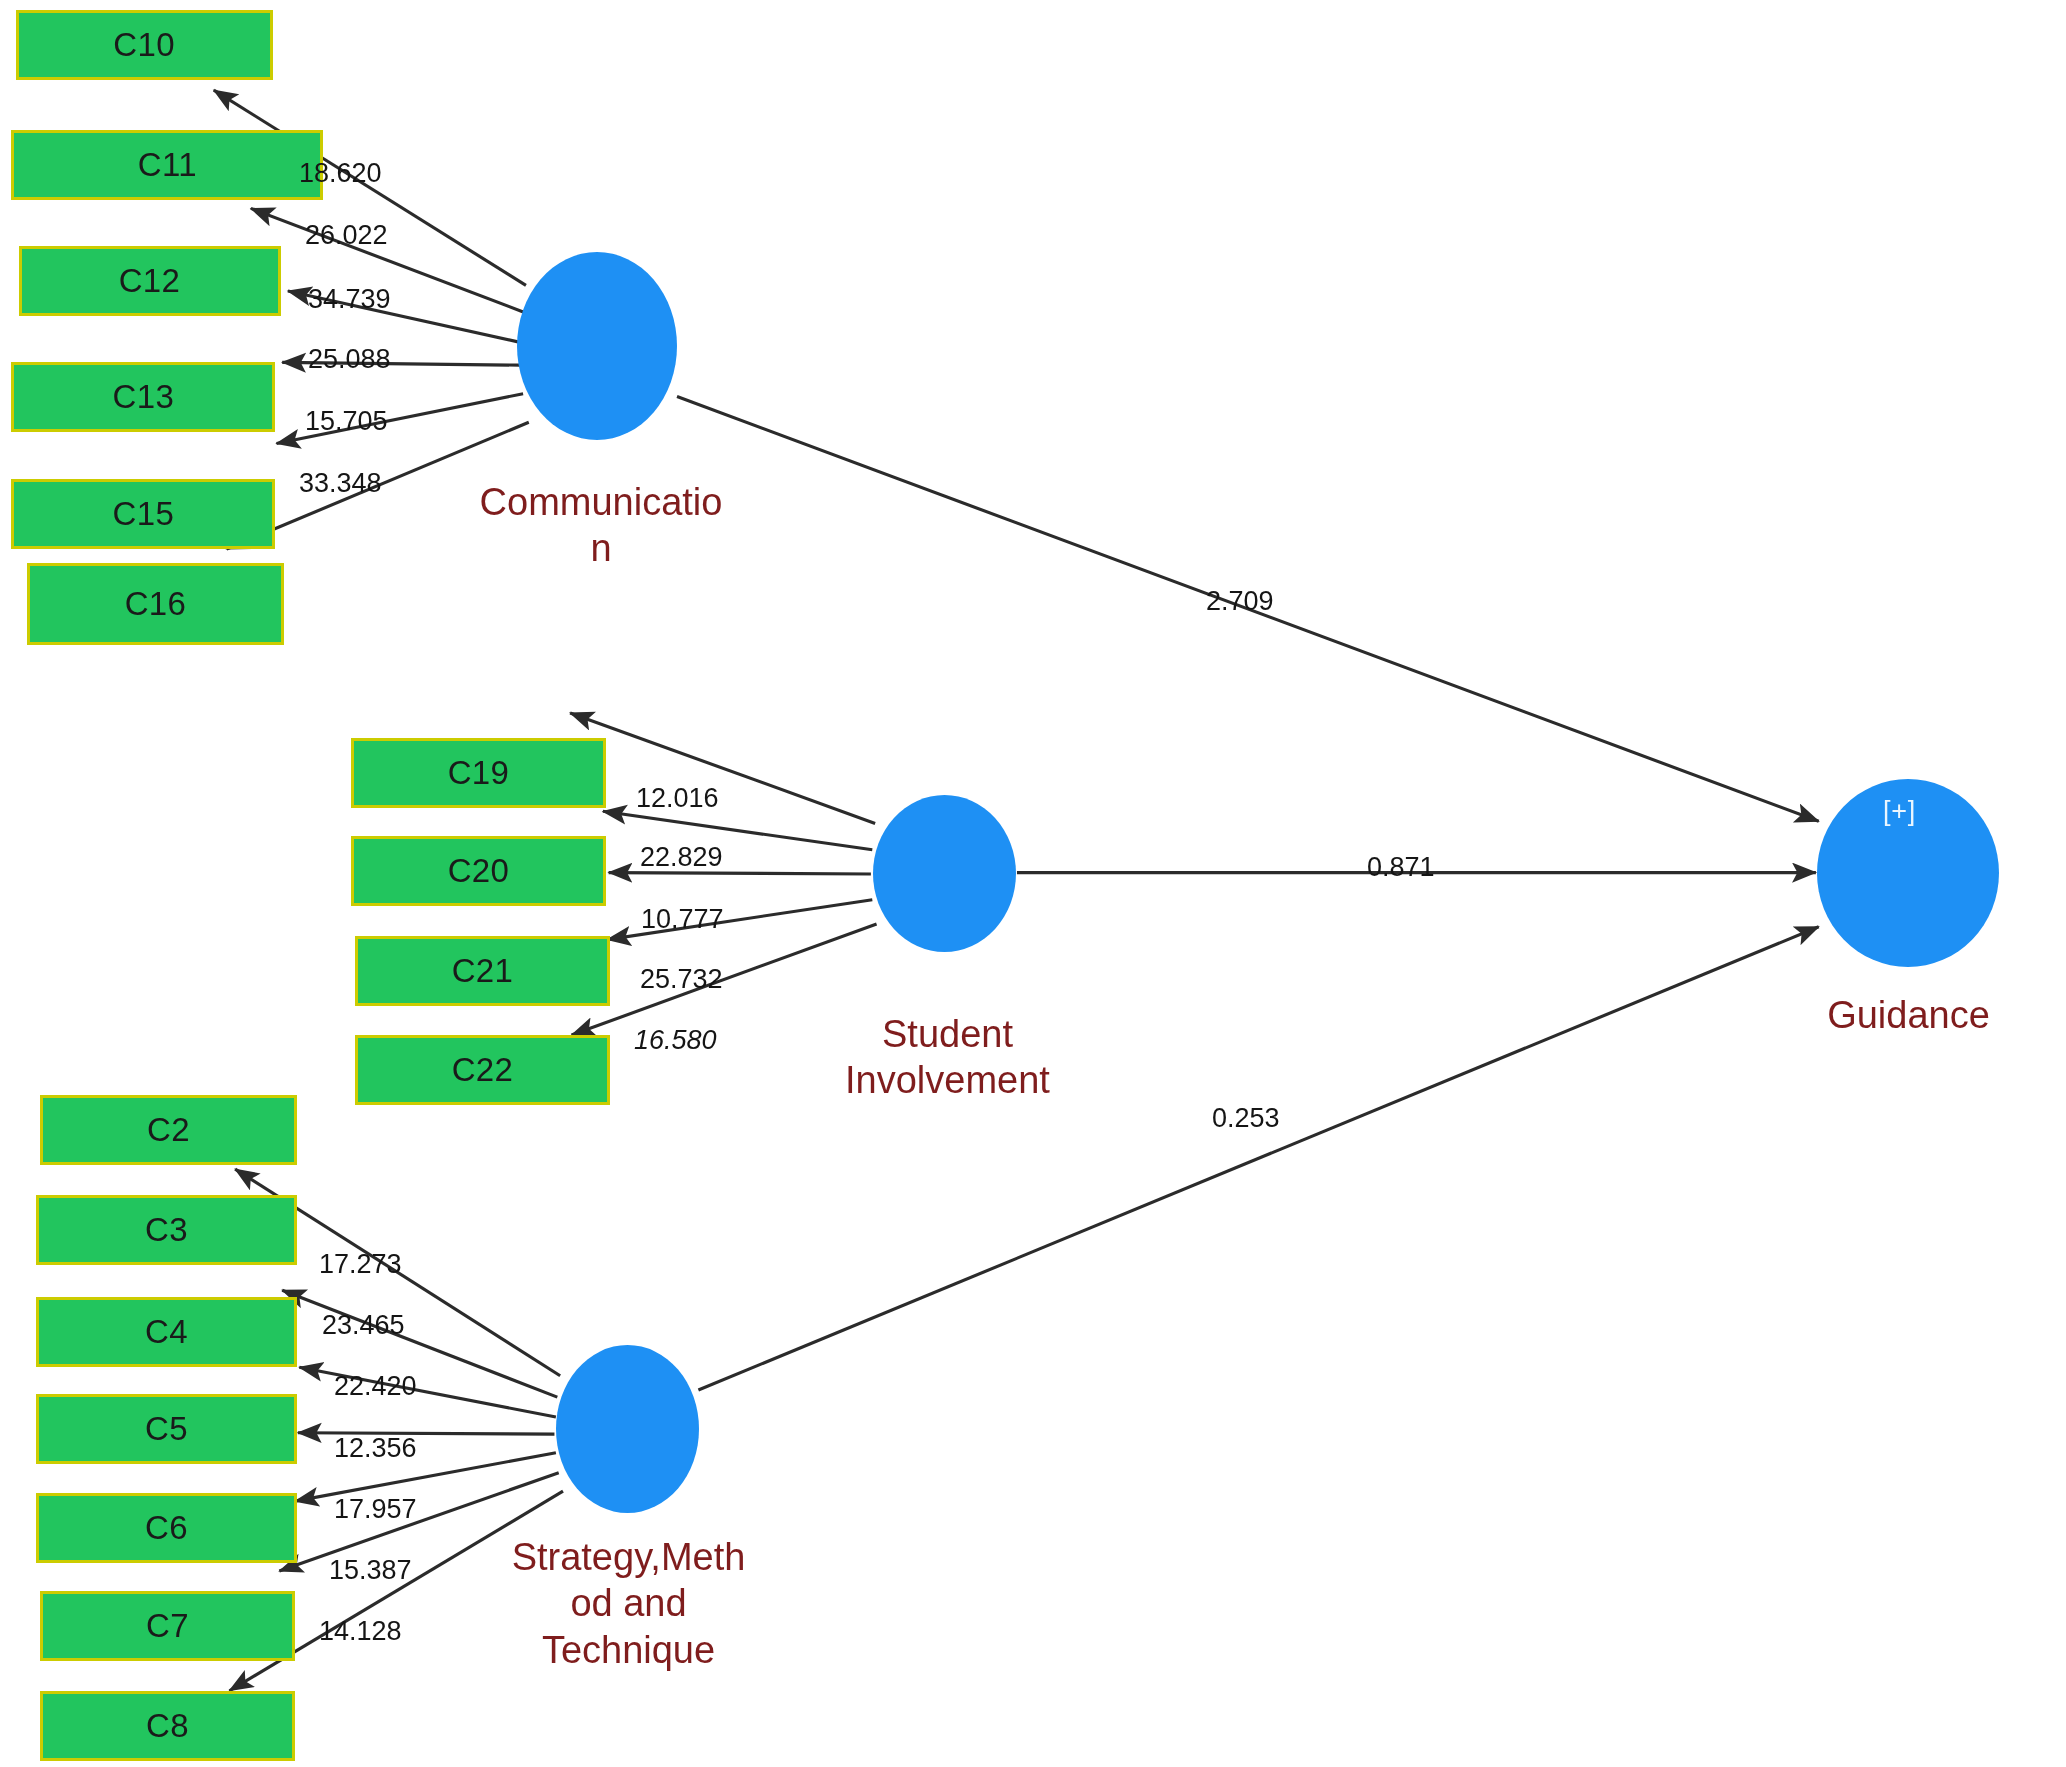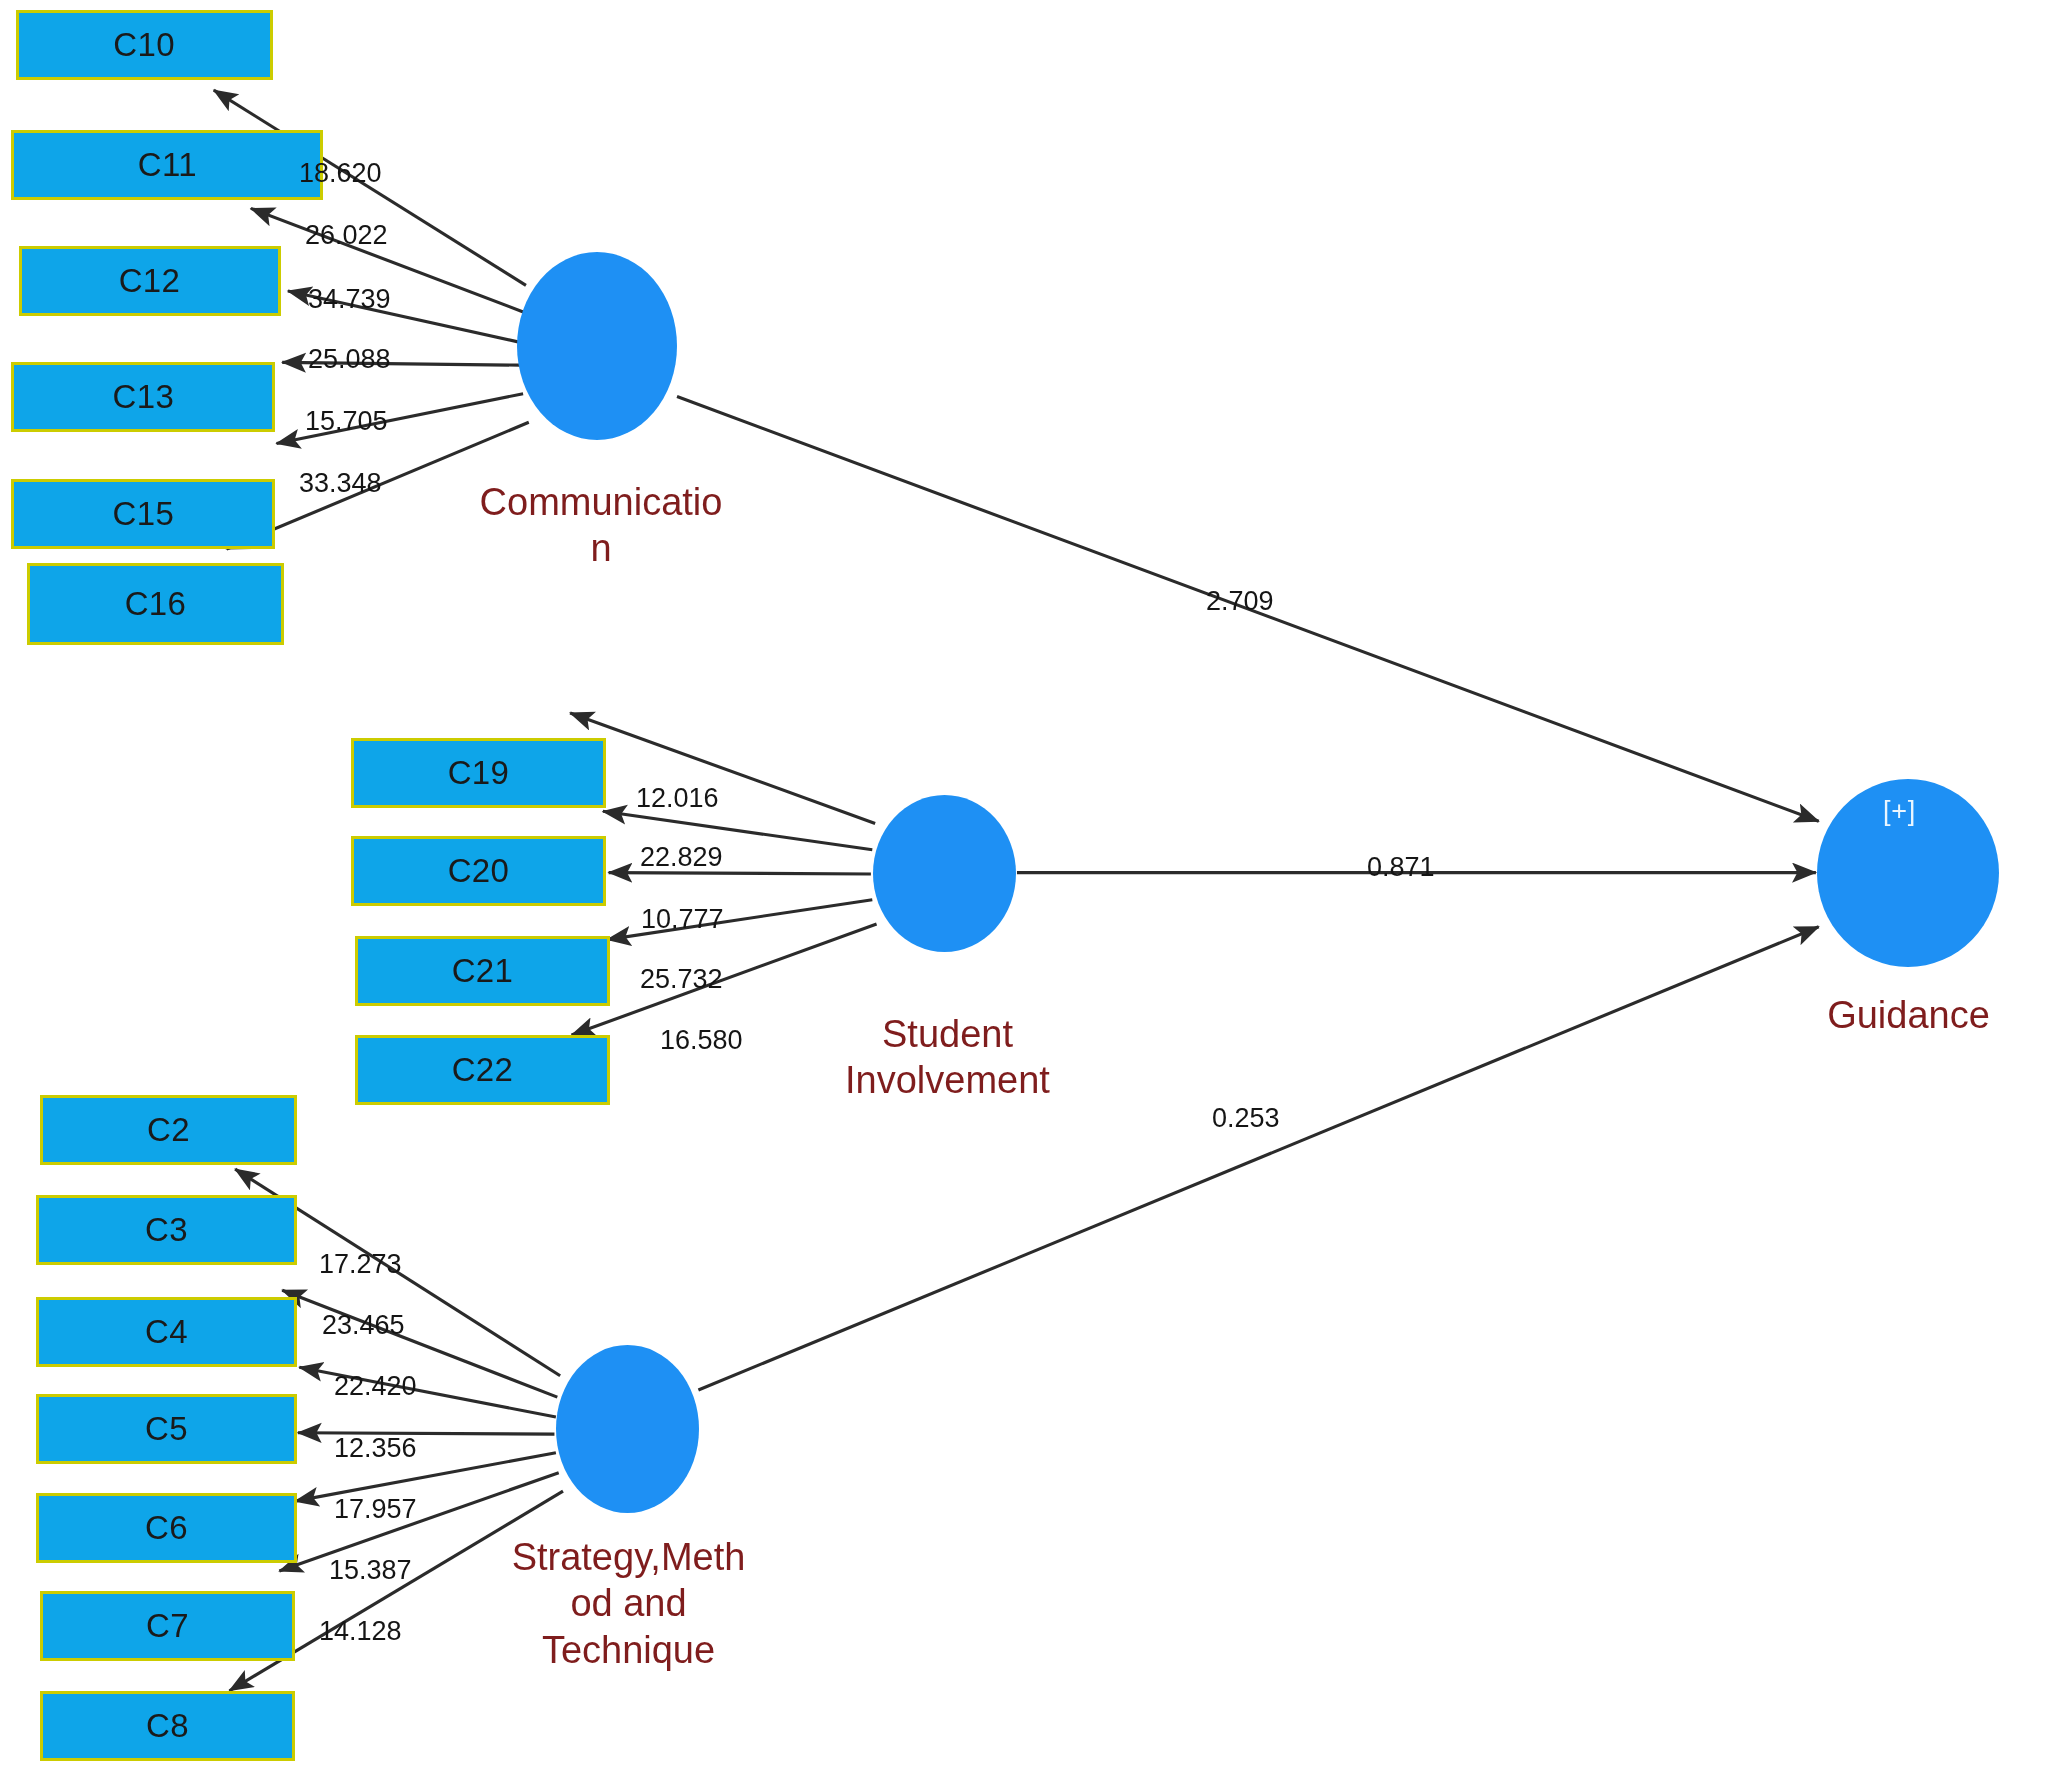--- a/index.html
+++ b/index.html
@@ -20,21 +20,21 @@
   #edges {
     position: absolute;
     left: 0;
     top: 0;
     width: 2066px;
     height: 1768px;
   }
   .ind-box {
     position: absolute;
     box-sizing: border-box;
-    background: #0ea5e9;
+    background: #22c55e;
     border: 3.6px solid #CCCC00;
     display: flex;
     align-items: center;
     justify-content: center;
     color: #1a1a1a;
     font-size: 33px;
     font-family: "Liberation Sans", sans-serif;
     letter-spacing: 0.4px;
   }
   .lv-circle {
@@ -148,21 +148,21 @@
   <div class="edge-label" style="left:305px;top:220px;">26.022</div>
   <div class="edge-label" style="left:308px;top:284px;">34.739</div>
   <div class="edge-label" style="left:308px;top:344px;">25.088</div>
   <div class="edge-label" style="left:305px;top:406px;">15.705</div>
   <div class="edge-label" style="left:299px;top:468px;">33.348</div>
 
   <div class="edge-label" style="left:636px;top:783px;">12.016</div>
   <div class="edge-label" style="left:640px;top:842px;">22.829</div>
   <div class="edge-label" style="left:641px;top:904px;">10.777</div>
   <div class="edge-label" style="left:640px;top:964px;">25.732</div>
-  <div class="edge-label" style="left:660px;top:1025px;">16.580</div>
+  <div class="edge-label" style="left:634px;top:1025px;font-style:italic;">16.580</div>
 
   <div class="edge-label" style="left:319px;top:1249px;">17.273</div>
   <div class="edge-label" style="left:322px;top:1310px;">23.465</div>
   <div class="edge-label" style="left:334px;top:1371px;">22.420</div>
   <div class="edge-label" style="left:334px;top:1433px;">12.356</div>
   <div class="edge-label" style="left:334px;top:1494px;">17.957</div>
   <div class="edge-label" style="left:329px;top:1555px;">15.387</div>
   <div class="edge-label" style="left:319px;top:1616px;">14.128</div>
 
   <div class="edge-label" style="left:1206px;top:586px;">2.709</div>

